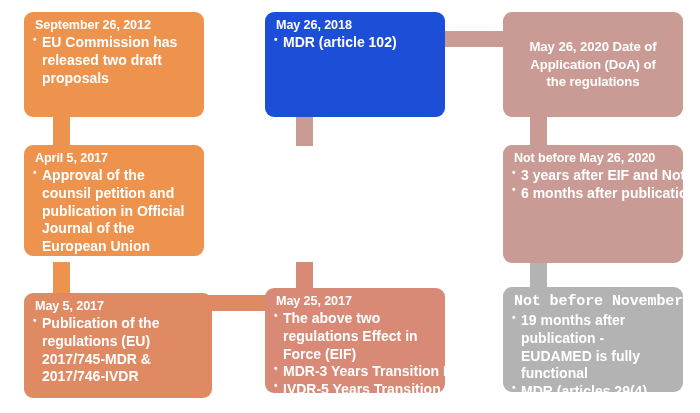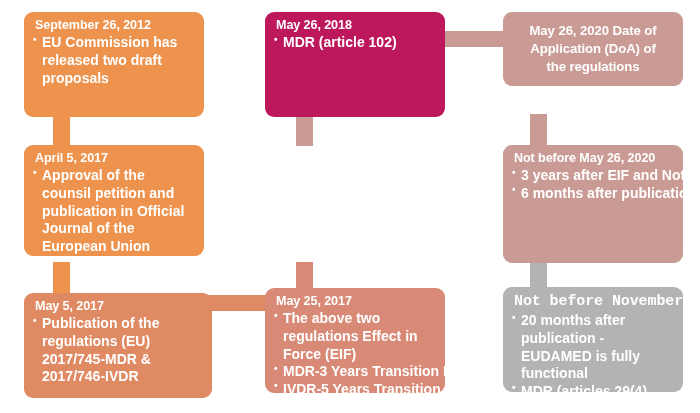--- a/index.html
+++ b/index.html
@@ -105,28 +105,28 @@
   <div class="connector h" style="left:443px; top:31px; width:62px; background:#C99B94;"></div>
   <div class="connector h" style="left:203px; top:295px; width:64px; background:#E08A64;"></div>
 
   <div class="node" style="left:24px; top:12px; width:180px; height:105px; background:#ED934E;">
     <div class="title">September 26, 2012</div>
     <ul>
       <li class="wrap">EU Commission has released two draft proposals</li>
     </ul>
   </div>
 
-  <div class="node" style="left:265px; top:12px; width:180px; height:105px; background:#be185d;">
+  <div class="node" style="left:265px; top:12px; width:180px; height:105px; background:#1d4ed8;">
     <div class="title">May 26, 2018</div>
     <ul>
       <li>MDR (article 102)</li>
     </ul>
   </div>
 
-  <div class="node centered" style="left:503px; top:12px; width:180px; height:74px; background:#C99B94;">
+  <div class="node centered" style="left:503px; top:12px; width:180px; height:105px; background:#C99B94;">
     <div class="title">May 26, 2020 Date of Application (DoA) of the regulations</div>
   </div>
 
   <div class="node" style="left:24px; top:145px; width:180px; height:111px; background:#ED934E;">
     <div class="title">April 5, 2017</div>
     <ul>
       <li class="wrap">Approval of the counsil petition and publication in Official Journal of the European Union</li>
     </ul>
   </div>
 
@@ -151,18 +151,18 @@
     <ul>
       <li class="wrap">The above two regulations Effect in Force (EIF)</li>
       <li>MDR-3 Years Transition Period</li>
       <li>IVDR-5 Years Transition Period</li>
     </ul>
   </div>
 
   <div class="node" style="left:503px; top:287px; width:180px; height:105px; background:#B3B3B3;">
     <div class="title" style="font-size:15px;font-family:Liberation Mono, monospace;">Not before November 26, 2021</div>
     <ul>
-      <li class="wrap">20 months after publication - EUDAMED is fully functional</li>
+      <li class="wrap">19 months after publication - EUDAMED is fully functional</li>
       <li class="wrap">MDR (articles 29(4), 56(5) and 123(3)</li>
     </ul>
   </div>
 
 </div>
 
 </body></html>

